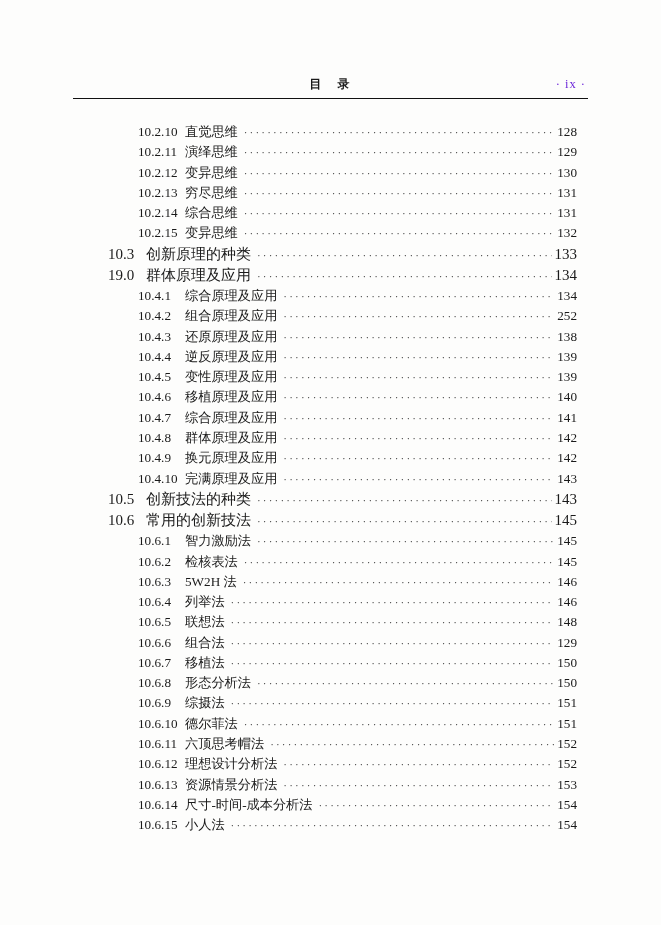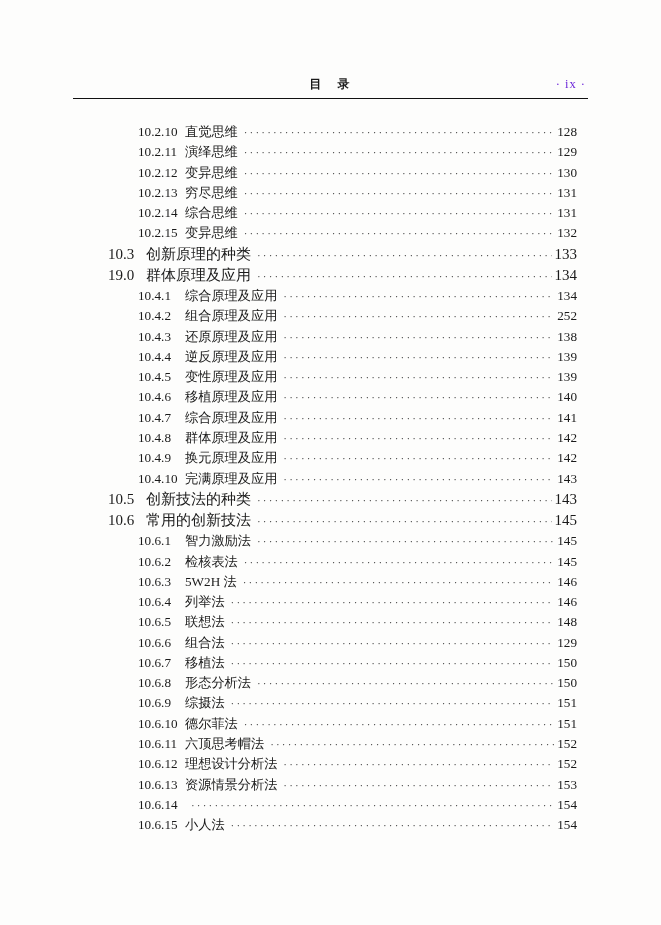--- a/index.html
+++ b/index.html
@@ -286,20 +286,21 @@
     <span class="pg">152</span>
   </div>
       <div class="row l3">
     <span class="num">10.6.13</span>
     <span class="title">资源情景分析法</span>
     <span class="leader" aria-hidden="true">································································································································································</span>
     <span class="pg">153</span>
   </div>
       <div class="row l3">
     <span class="num">10.6.14</span>
+    <span class="title">尺寸-时间-成本分析法</span>
     <span class="leader" aria-hidden="true">································································································································································</span>
     <span class="pg">154</span>
   </div>
       <div class="row l3">
     <span class="num">10.6.15</span>
     <span class="title">小人法</span>
     <span class="leader" aria-hidden="true">································································································································································</span>
     <span class="pg">154</span>
   </div>
     </div>

